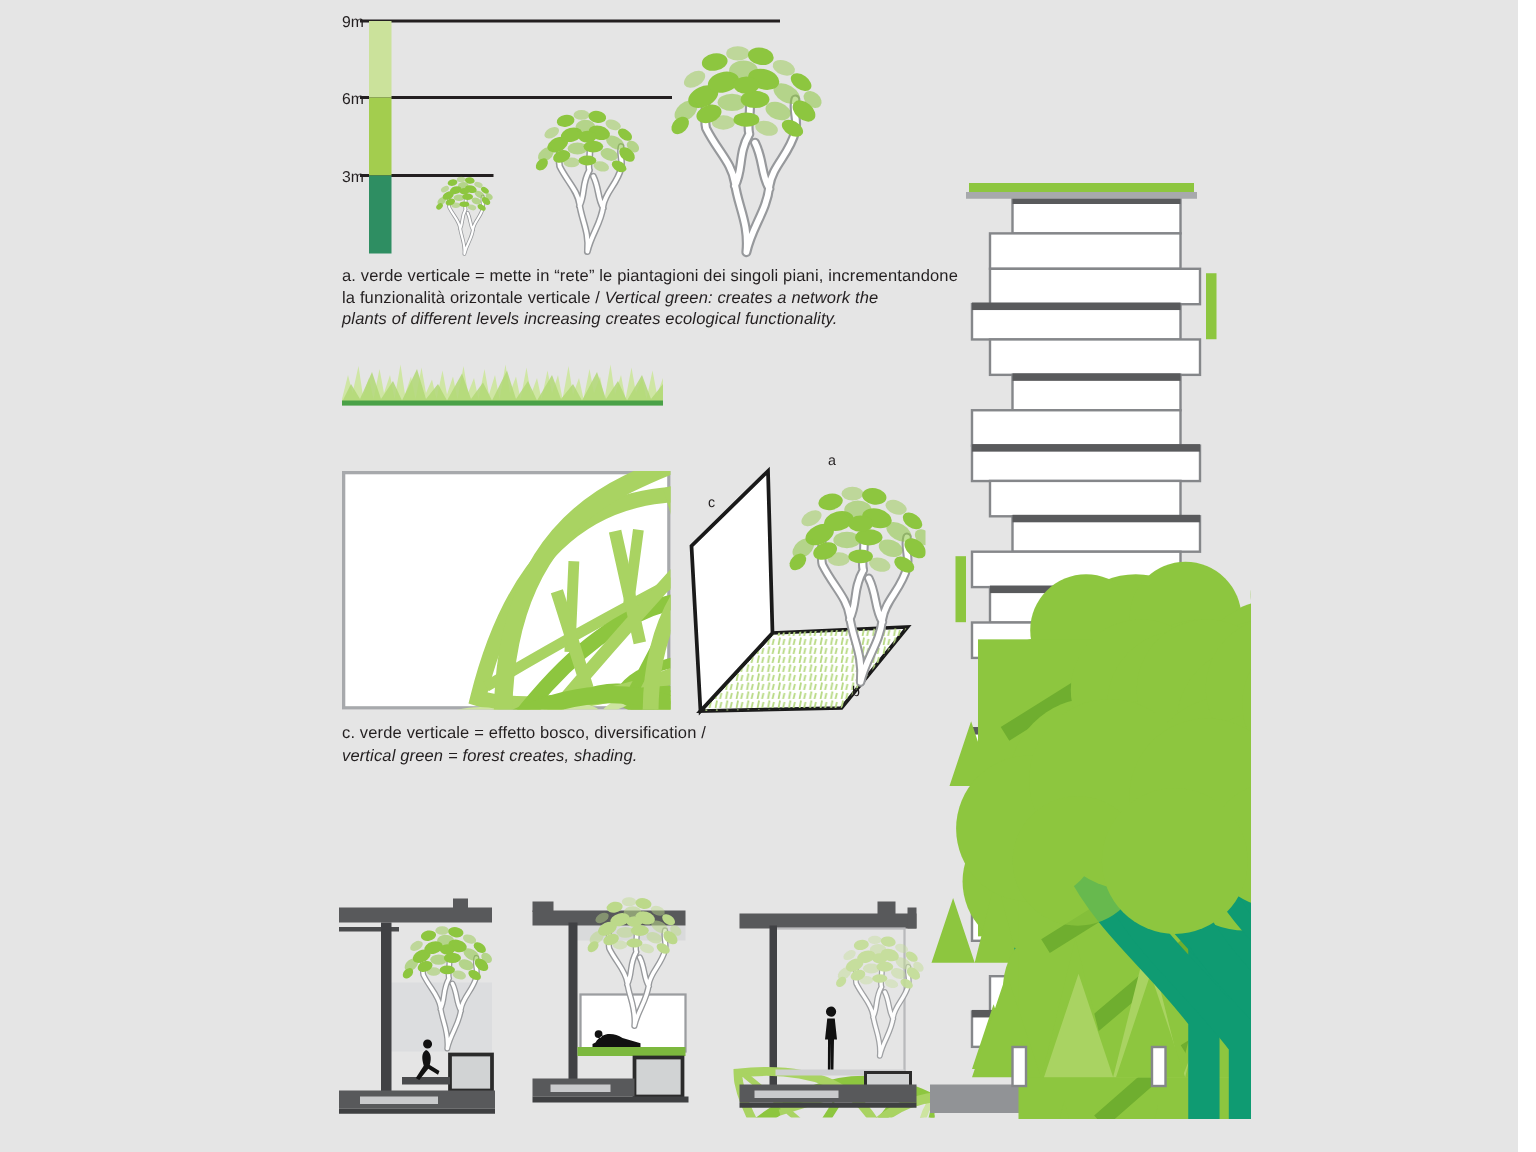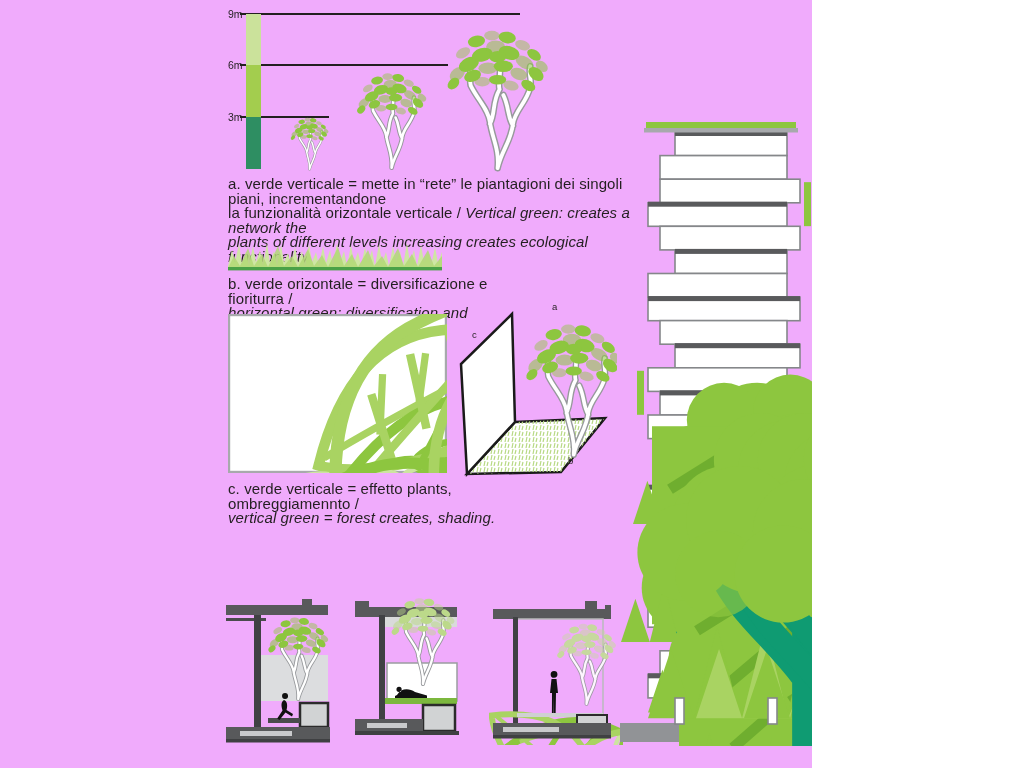--- a/index.html
+++ b/index.html
@@ -1,19 +1,19 @@
 <!DOCTYPE html>
 <html><head>
 <meta charset="utf-8">
 <style>
   html,body{margin:0;padding:0;background:#ffffff;}
-  .stage{position:relative;width:812px;height:768px;background:#f0abfc;overflow:hidden;
+  .stage{position:relative;width:1012px;height:768px;background:#e5e5e5;overflow:hidden;
          font-family:"Liberation Sans", sans-serif;color:#231f20;}
   .abs{position:absolute;}
-  .cap{font-size:15px;line-height:14.5px;letter-spacing:.1px;color:#231f20;}
+  .cap{font-size:11px;line-height:14.5px;letter-spacing:.1px;color:#231f20;}
   .cap i{font-style:italic;}
   svg text{font-family:"Liberation Sans", sans-serif;fill:#231f20;}
   #scale-diagram{left:226px;top:6px;}
   #caption-a{left:228px;top:177px;width:430px;}
   #grass-strip{left:228px;top:236px;}
   #caption-b{left:228px;top:277px;width:300px;}
   #leaf-box{left:228px;top:314px;}
   #corner-diagram{left:455px;top:298px;}
   #caption-c{left:228px;top:482px;width:300px;}
   #section-1{left:224px;top:597px;}
@@ -138,24 +138,20 @@
   <div><span>la funzionalità orizontale verticale / </span><i>Vertical green: creates a network the</i></div>
   <div><i> plants of different levels increasing creates ecological functionality.</i></div>
 </div>
 
 <svg id="grass-strip" class="abs" width="214" height="38" viewBox="0 0 214 38">
   <path fill="#cfe6a4" d="M0 30 L4 14 L7 26 L11 8 L14 28 L18 16 L21 30 L25 10 L28 26 L32 14 L35 30 L39 7 L42 27 L46 15 L49 30 L53 9 L56 26 L60 17 L63 30 L67 11 L70 27 L74 15 L77 30 L81 8 L84 26 L88 16 L91 30 L95 10 L98 27 L102 14 L105 30 L109 7 L112 26 L116 15 L119 30 L123 9 L126 27 L130 16 L133 30 L137 11 L140 26 L144 14 L147 30 L151 8 L154 27 L158 16 L161 30 L165 10 L168 26 L172 15 L175 30 L179 7 L182 27 L186 14 L189 30 L193 9 L196 26 L200 16 L203 30 L207 11 L210 27 L214 16 L214 32 L0 32 Z"></path>
   <path fill="#b2d876" fill-opacity="0.85" d="M0 32 L6 20 L12 30 L20 12 L26 30 L34 18 L40 31 L50 10 L56 30 L64 20 L70 31 L80 13 L86 30 L94 19 L100 31 L110 11 L116 30 L124 18 L130 31 L140 14 L146 30 L154 20 L160 31 L170 12 L176 30 L184 18 L190 31 L200 14 L206 30 L214 20 L214 32 Z"></path>
   <rect x="0" y="31" width="214" height="3.4" fill="#4aa147"></rect>
 </svg>
 
-<div id="caption-b" class="abs cap">
-  <div>b. verde orizontale = diversificazione e fioriturra /</div>
-  <div><i>horizontal green: diversification and flowering</i></div>
-</div>
 
 <svg id="leaf-box" class="abs" width="219" height="159" viewBox="0 0 219 159">
   <rect x="1" y="1" width="217" height="157" fill="#ffffff" stroke="#a7a9ac" stroke-width="2.4"></rect>
   <g>
     <use href="#leafPinnate" transform="translate(6 16) rotate(20) scale(1.5)" color="#8dc63f"></use>
     <use href="#leafSimple" transform="translate(52 8) rotate(-10) scale(1.2)" color="#a9d362"></use>
     <use href="#leafPinnate" transform="translate(108 4) rotate(35) scale(1.3)" color="#cde4a0"></use>
     <use href="#leafSimple" transform="translate(148 18) rotate(15) scale(1.15)" color="#8dc63f"></use>
     <use href="#leafPinnate" transform="translate(168 38) rotate(-25) scale(1.2)" color="#a9d362"></use>
     <use href="#leafSimple" transform="translate(10 64) rotate(-30) scale(1.4)" color="#a9d362"></use>
@@ -193,21 +189,21 @@
     <use href="#leafPinnate" transform="translate(18 158) rotate(-60) scale(0.8)" color="#8dc63f"></use>
     <use href="#leafSimple" transform="translate(40 140) rotate(-70) scale(0.6)" color="#cde4a0"></use>
   </g>
   <use href="#treeOutline" transform="translate(58 22) scale(0.75)" color="#8dc63f"></use>
   <text x="97" y="12" font-size="9.5">a</text>
   <text x="17" y="40" font-size="9.5">c</text>
   <text x="113" y="166" font-size="9.5">b</text>
 </svg>
 
 <div id="caption-c" class="abs cap">
-  <div>c. verde verticale = effetto plants, ombreggiamennto /</div>
+  <div>c. verde verticale = effetto bosco, diversification /</div>
   <div><i> vertical green = forest creates, shading.</i></div>
 </div>
 
 <svg id="section-1" class="abs" width="114" height="148" viewBox="0 0 114 148">
   <rect x="34" y="58" width="70" height="46" fill="#dcdddf"></rect>
   <rect x="2" y="8" width="102" height="10" fill="#58595b"></rect>
   <rect x="78" y="2" width="10" height="7" fill="#58595b"></rect>
   <rect x="2" y="21" width="40" height="3" fill="#4a4b4d"></rect>
   <rect x="30" y="18" width="7" height="114" fill="#404144"></rect>
   <use href="#treeOutline" transform="translate(40 16) scale(0.6)" color="#8dc63f"></use>

